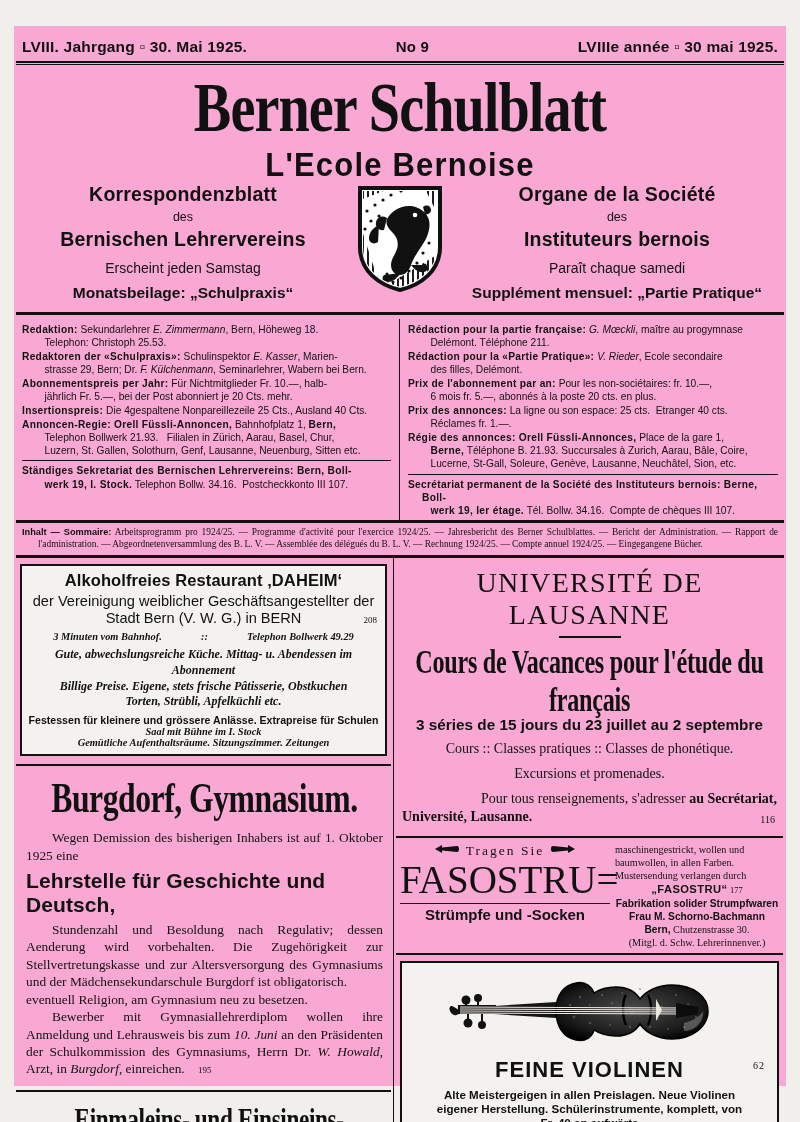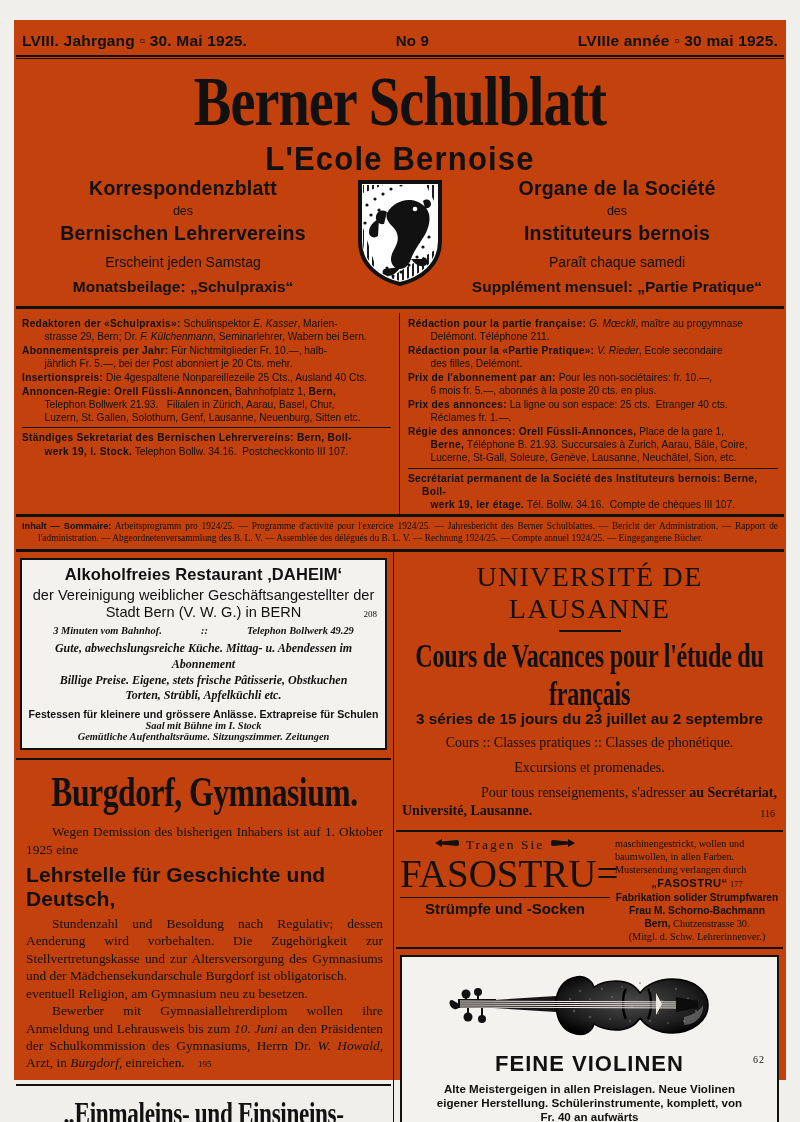--- a/index.html
+++ b/index.html
@@ -10,22 +10,22 @@
     font-family:"Liberation Serif", serif;
     color:#111;
     overflow:hidden;
     position:relative;
   }
   .page {
     position:absolute; left:0; top:0; width:800px; height:1122px;
     background:#f1efec;
   }
   .sheet {
-    position:absolute; left:14px; top:20px; width:772px; height:1060px;
-    background:#c2410c;
+    position:absolute; left:14px; top:26px; width:772px; height:1060px;
+    background:#f9a8d4;
   }
 
   
   .toprow {
     display:flex; justify-content:space-between; align-items:baseline;
     font-family:"Liberation Sans", sans-serif;
     font-weight:bold; font-size:15.5px; letter-spacing:.2px;
     padding:12px 8px 5px 8px;
   }
   .toprow .mid { font-size:15px; }
@@ -254,20 +254,23 @@
       <div class="sc-4">Supplément mensuel: „Partie Pratique“</div>
     </div>
   </div>
 
   <div style="height:10px"></div>
   <div class="rule-pair"></div>
 
   <div class="imprint">
     <div class="imp-col left">
       <div class="imp-line">
+        <b>Redaktion:</b> Sekundarlehrer <i>E. Zimmermann</i>, Bern, Höheweg 18.<br>&nbsp;&nbsp;&nbsp;Telephon: Christoph 25.53.
+      </div>
+      <div class="imp-line">
         <b>Redaktoren der «Schulpraxis»:</b> Schulinspektor <i>E. Kasser</i>, Marien-<br>&nbsp;&nbsp;&nbsp;strasse 29, Bern; Dr. <i>F. Külchenmann</i>, Seminarlehrer, Wabern bei Bern.
       </div>
       <div class="imp-line">
         <b>Abonnementspreis per Jahr:</b> Für Nichtmitglieder Fr. 10.—, halb-<br>&nbsp;&nbsp;&nbsp;jährlich Fr. 5.—, bei der Post abonniert je 20 Cts. mehr.
       </div>
       <div class="imp-line">
         <b>Insertionspreis:</b> Die 4gespaltene Nonpareillezeile 25 Cts., Ausland 40 Cts.
       </div>
       <div class="imp-line">
         <b>Annoncen-Regie: Orell Füssli-Annoncen,</b> Bahnhofplatz 1, <b>Bern,</b><br>&nbsp;&nbsp;&nbsp;Telephon Bollwerk 21.93.&nbsp;&nbsp; Filialen in Zürich, Aarau, Basel, Chur,<br>&nbsp;&nbsp;&nbsp;Luzern, St. Gallen, Solothurn, Genf, Lausanne, Neuenburg, Sitten etc.

